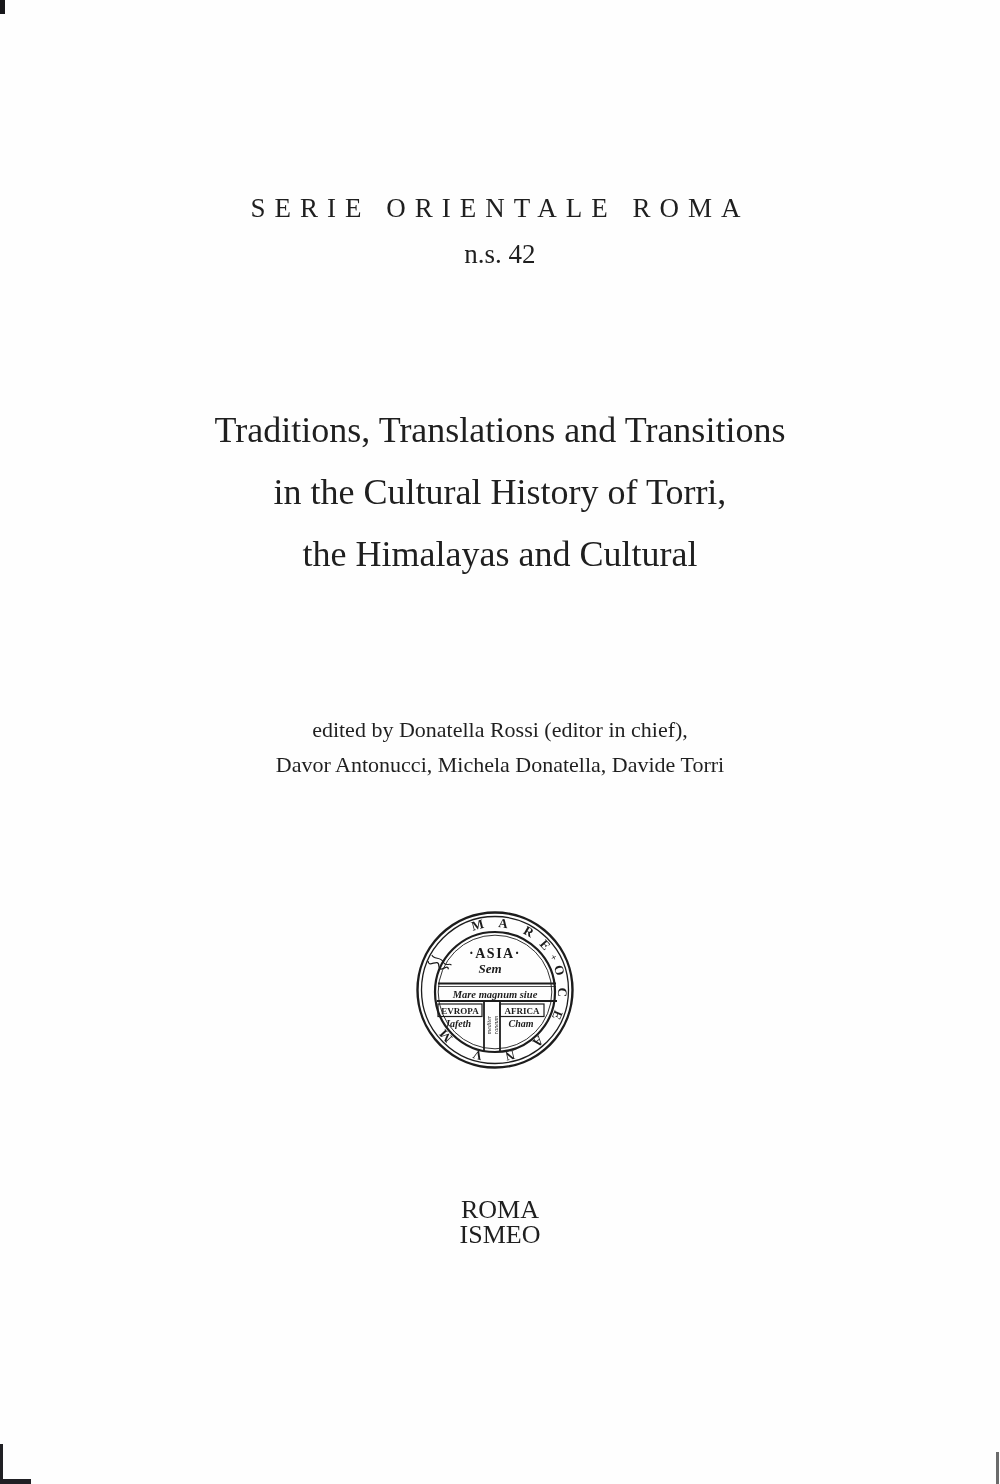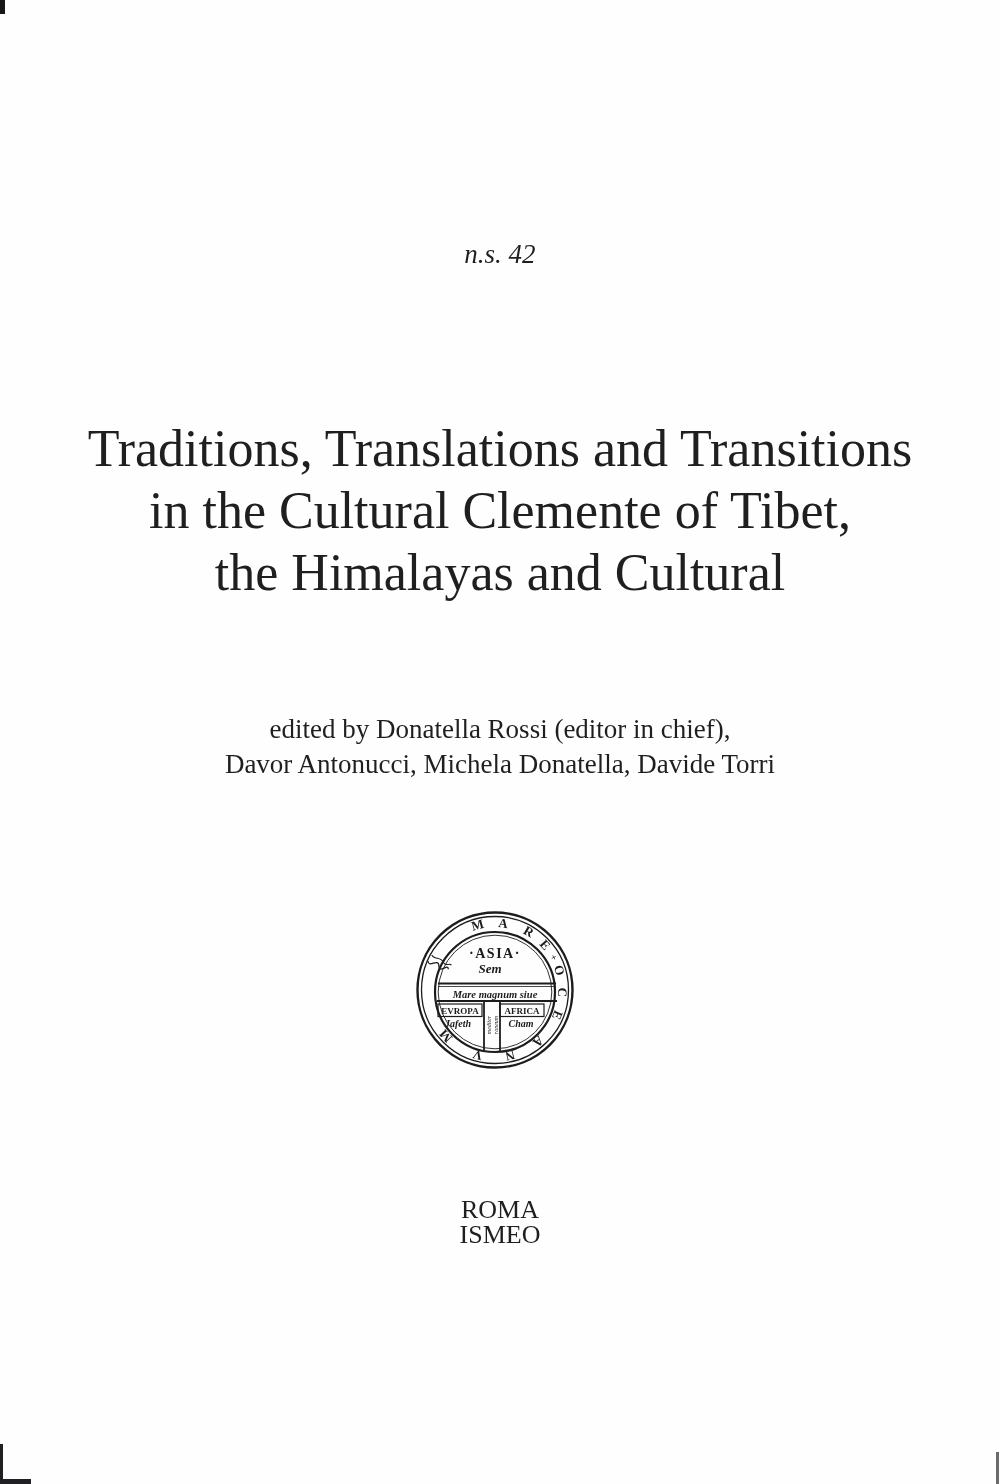--- a/index.html
+++ b/index.html
@@ -16,30 +16,29 @@
 
   #series-title {
     top: 193px;
     font-size: 27px;
     letter-spacing: 9px;
     white-space: nowrap;
   }
   #series-number {
     top: 239px;
     font-size: 27px;
-    font-style: italic;
   }
   #book-title {
-    top: 418px;
-    font-size: 52px;
+    top: 399px;
+    font-size: 36px;
     line-height: 62px;
   }
   #editors {
     top: 712px;
-    font-size: 27px;
+    font-size: 22px;
     line-height: 35px;
   }
   #imprint {
     top: 1197px;
     font-size: 26px;
     line-height: 25px;
     text-align: center;
   }
   #emblem-wrap {
     position: absolute;
@@ -65,25 +64,26 @@
 </head>
 <body>
 
 <div id="page">
 
   <div class="artifact" id="artifact-top-left"></div>
   <div class="artifact" id="artifact-bottom-left-v"></div>
   <div class="artifact" id="artifact-bottom-left-h"></div>
   <div class="artifact" id="artifact-bottom-right"></div>
 
+  <div class="centered" id="series-title">SERIE ORIENTALE ROMA</div>
   <div class="centered" id="series-number">n.s. 42</div>
 
   <div class="centered" id="book-title">
     <div>Traditions, Translations and Transitions</div>
-    <div>in the Cultural Clemente of Tibet,</div>
+    <div>in the Cultural History of Torri,</div>
     <div>the Himalayas and Cultural</div>
   </div>
 
   <div class="centered" id="editors">
     <div>edited by Donatella Rossi (editor in chief),</div>
     <div>Davor Antonucci, Michela Donatella, Davide Torri</div>
   </div>
 
   <div id="emblem-wrap">
     <svg width="170" height="170" viewBox="0 0 170 170">

